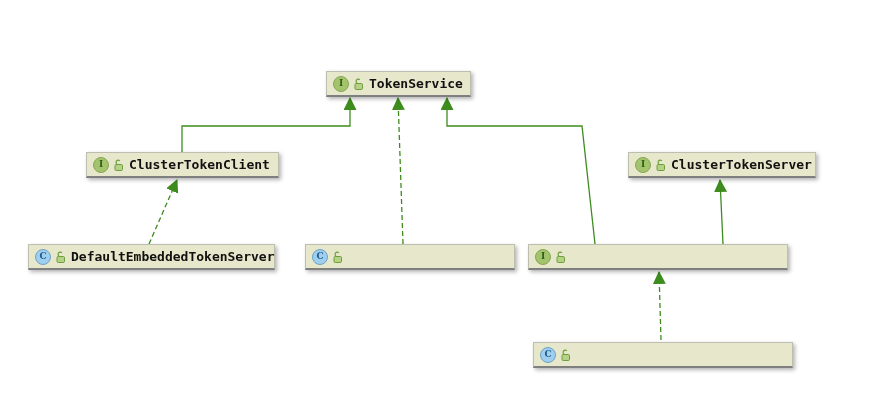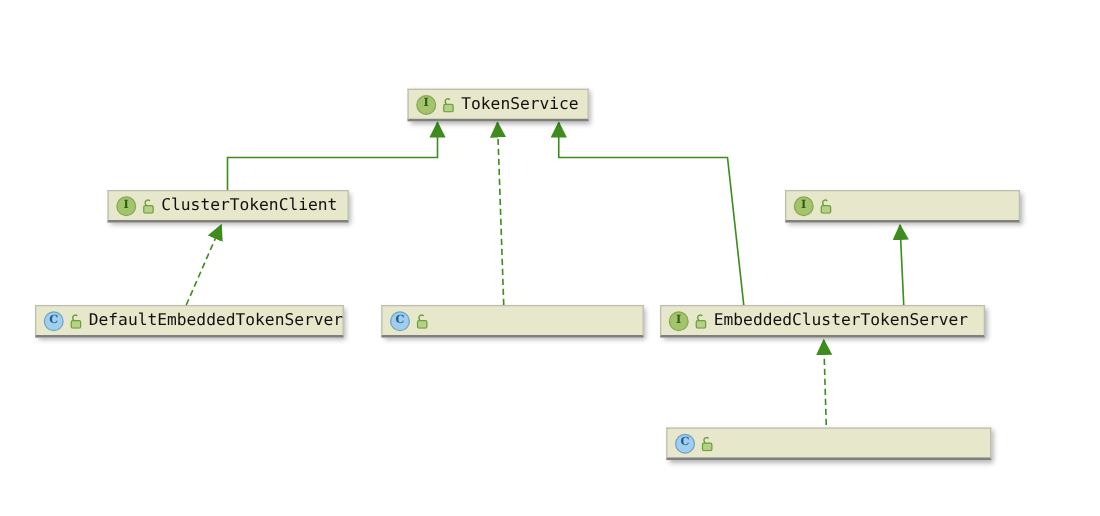--- a/index.html
+++ b/index.html
@@ -23,21 +23,21 @@
   }
   .type-icon{
     width:14px;height:14px;border-radius:50%;flex:none;
     display:flex;align-items:center;justify-content:center;
     font-family:"DejaVu Serif","Liberation Serif",serif;
     font-size:9px;font-weight:bold;line-height:1;
   }
   .type-icon.interface{background:#a3c36c;border:1px solid #86a754;color:#2f5d13;}
   .type-icon.class{background:#9fceef;border:1px solid #6fa3c6;color:#1c5e8f;}
   .lock{flex:none;display:flex;align-items:center;margin-left:-1px;}
-  .label{flex:none;}
+  .label{flex:none;font-weight:bold;}
   
   #n-tokenService{left:326px;top:71px;width:145px;}
   #n-clusterTokenClient{left:86px;top:152px;width:193px;}
   #n-clusterTokenServer{left:628px;top:152px;width:188px;}
   #n-defaultClusterTokenClient{left:28px;top:244px;width:247px;}
   #n-defaultTokenService{left:305px;top:244px;width:210px;}
   #n-embeddedClusterTokenServer{left:528px;top:244px;width:260px;}
   #n-defaultEmbeddedTokenServer{left:533px;top:342px;width:260px;}
 </style>
 </head>
@@ -82,20 +82,21 @@
   </div>
 
   <div class="node" id="n-clusterTokenServer">
     <span class="type-icon interface">I</span>
     <span class="lock">
       <svg width="11" height="12" viewBox="0 0 11 12">
           <rect x="2" y="5.5" width="7.5" height="6" rx="1.2" fill="#b5d186" stroke="#6e9e3e" stroke-width="1"></rect>
           <path d="M3.9 5.5 L3.2 3.7 A2.1 2.1 0 0 1 6.8 1.8" fill="none" stroke="#6e9e3e" stroke-width="1.2"></path>
         </svg>
     </span>
+    <span class="label">ClusterTokenServer</span>
   </div>
 
   <div class="node" id="n-defaultClusterTokenClient">
     <span class="type-icon class">C</span>
     <span class="lock">
       <svg width="11" height="12" viewBox="0 0 11 12">
           <rect x="2" y="5.5" width="7.5" height="6" rx="1.2" fill="#b5d186" stroke="#6e9e3e" stroke-width="1"></rect>
           <path d="M3.9 5.5 L3.2 3.7 A2.1 2.1 0 0 1 6.8 1.8" fill="none" stroke="#6e9e3e" stroke-width="1.2"></path>
         </svg>
     </span>
@@ -113,21 +114,20 @@
   </div>
 
   <div class="node" id="n-embeddedClusterTokenServer">
     <span class="type-icon interface">I</span>
     <span class="lock">
       <svg width="11" height="12" viewBox="0 0 11 12">
           <rect x="2" y="5.5" width="7.5" height="6" rx="1.2" fill="#b5d186" stroke="#6e9e3e" stroke-width="1"></rect>
           <path d="M3.9 5.5 L3.2 3.7 A2.1 2.1 0 0 1 6.8 1.8" fill="none" stroke="#6e9e3e" stroke-width="1.2"></path>
         </svg>
     </span>
-    <span class="label">EmbeddedClusterTokenServer</span>
   </div>
 
   <div class="node" id="n-defaultEmbeddedTokenServer">
     <span class="type-icon class">C</span>
     <span class="lock">
       <svg width="11" height="12" viewBox="0 0 11 12">
           <rect x="2" y="5.5" width="7.5" height="6" rx="1.2" fill="#b5d186" stroke="#6e9e3e" stroke-width="1"></rect>
           <path d="M3.9 5.5 L3.2 3.7 A2.1 2.1 0 0 1 6.8 1.8" fill="none" stroke="#6e9e3e" stroke-width="1.2"></path>
         </svg>
     </span>

